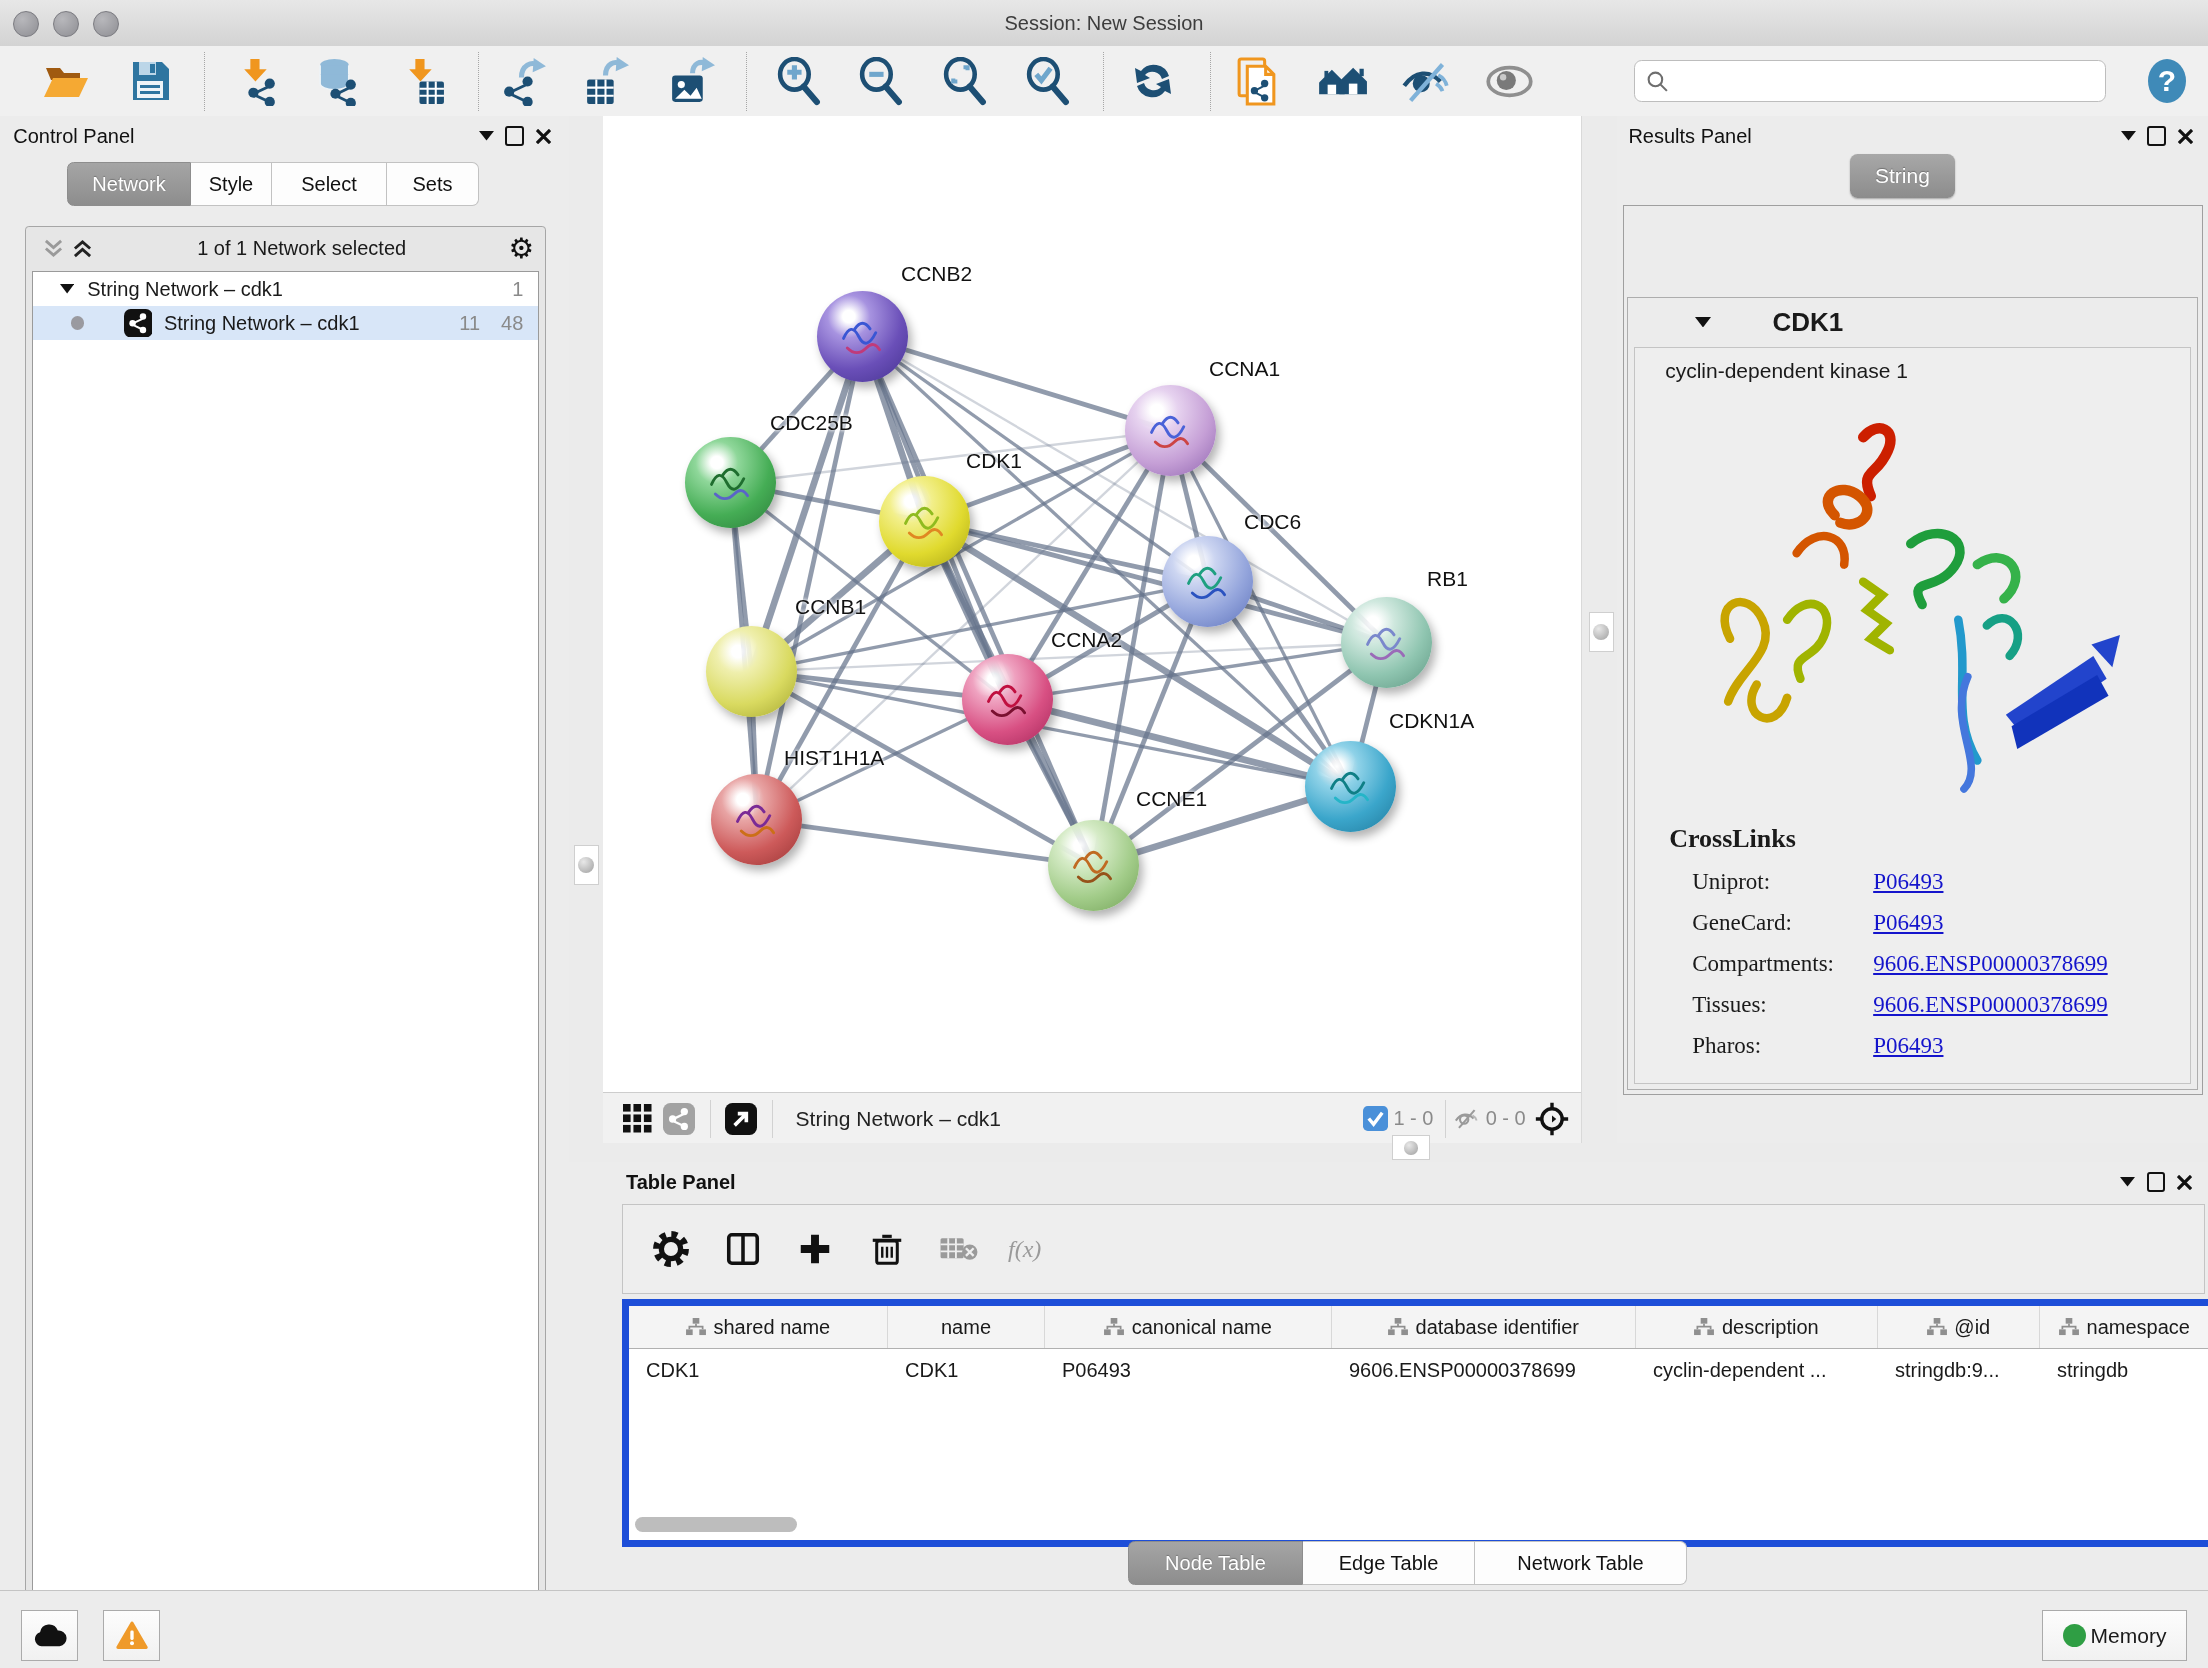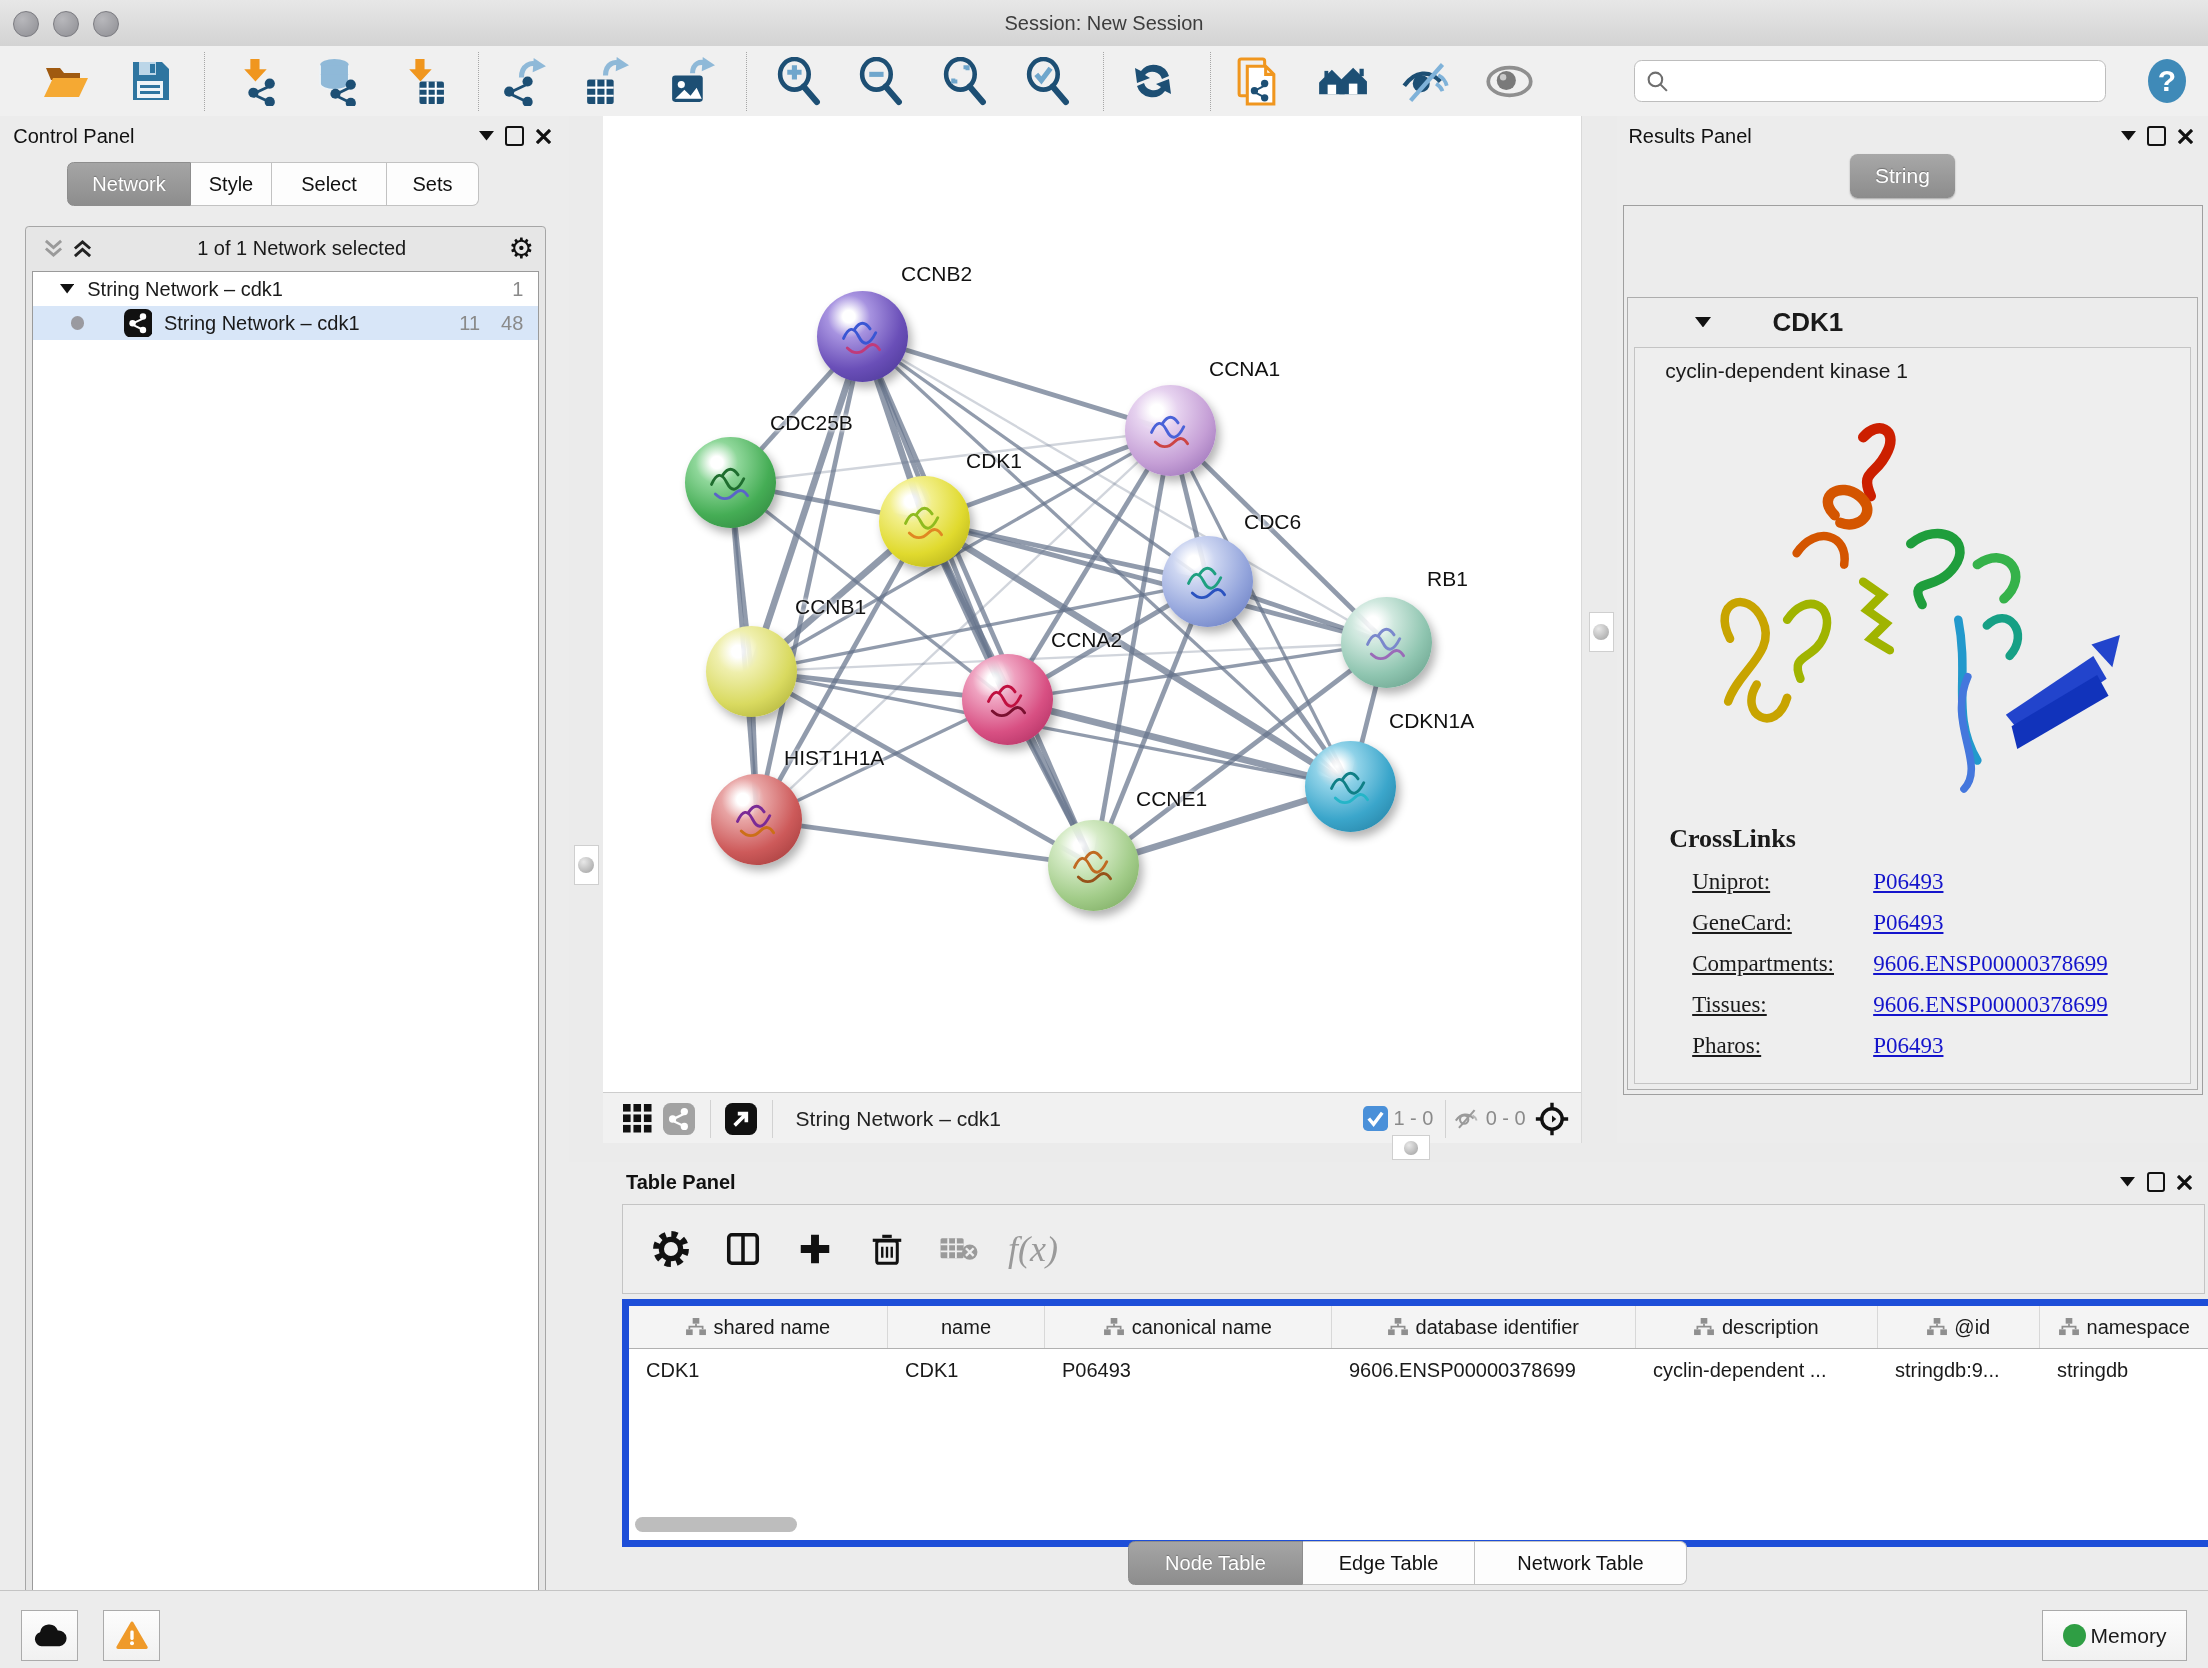--- a/index.html
+++ b/index.html
@@ -67,28 +67,28 @@
   .rp-btn{position:absolute;top:25px;height:44px;background:linear-gradient(#ffffff,#f2f2f2);
     border:1px solid #b3b3b3;border-radius:7.6px;font-size:21px;text-align:center;line-height:44px;cursor:pointer;}
   #rp-section{position:absolute;left:3.8px;top:91px;right:3.8px;bottom:3.8px;border:1px solid #adadad;background:#ececec;}
   #rp-sec-hdr{height:48px;display:flex;align-items:center;cursor:pointer;}
   #rp-sub{position:absolute;left:5.7px;top:49px;right:5.7px;bottom:5.7px;border:1px solid #c4c4c4;background:#eeeeee;overflow:hidden;}
   #rp-subtitle{position:absolute;left:30px;top:11.4px;font-size:21px;}
   #protein{position:absolute;left:38px;top:53px;}
   #crosslinks{position:absolute;left:34px;top:476px;font-family:"Liberation Serif",serif;}
   #cl-title{font-size:26px;font-weight:bold;}
   .cl-row{display:flex;margin-top:15px;font-size:23px;}
-  .cl-label{width:181px;padding-left:23px;text-decoration:underline;}
+  .cl-label{width:181px;padding-left:23px;}
   .cl-link{color:#1414cc;text-decoration:underline;cursor:pointer;}
   
   #table-panel{left:569px;top:1162px;width:1640px;height:428px;background:#ececec;}
   #tp-toolbar{position:absolute;left:53px;top:42px;width:1581px;height:88px;background:#eeeeee;
     border:1px solid #c4c4c4;display:flex;align-items:center;}
   .tpi{display:flex;align-items:center;justify-content:center;width:49px;height:49px;margin-left:23px;cursor:pointer;}
-  #fx{font-family:"Liberation Serif",serif;font-style:italic;font-size:36px;color:#9a9a9a;margin-left:25px;cursor:pointer;}
+  #fx{font-family:"Liberation Serif",serif;font-style:italic;font-size:24px;color:#9a9a9a;margin-left:25px;cursor:pointer;}
   #tp-table{position:absolute;left:53px;top:137px;width:1581px;height:234px;background:#fff;
     border:7px solid #1d4ed8;overflow:hidden;}
   #tp-headrow{display:flex;height:42px;background:#f4f4f4;border-bottom:1px solid #b0b0b0;}
   .th{display:flex;align-items:center;justify-content:center;font-size:20px;gap:7.6px;
     border-right:1px solid #d8d8d8;box-sizing:border-box;overflow:hidden;white-space:nowrap;cursor:pointer;}
   #tp-datarow{display:flex;height:42px;cursor:pointer;}
   .td{display:flex;align-items:center;padding-left:17px;font-size:20px;box-sizing:border-box;
     overflow:hidden;white-space:nowrap;}
   #hscroll{position:absolute;left:3.8px;bottom:5.7px;width:1569px;height:17px;}
   #hthumb{position:absolute;left:1.9px;top:0;width:162px;height:15px;background:#bdbdbd;border-radius:7.6px;cursor:pointer;}

